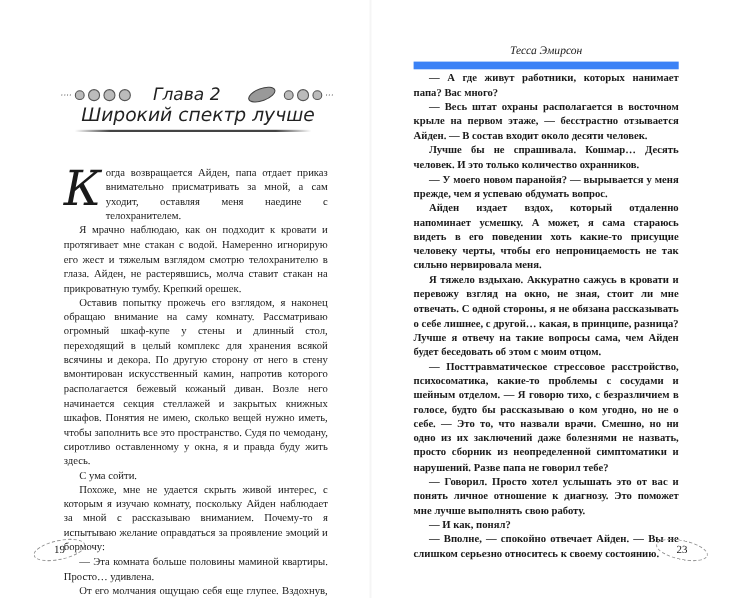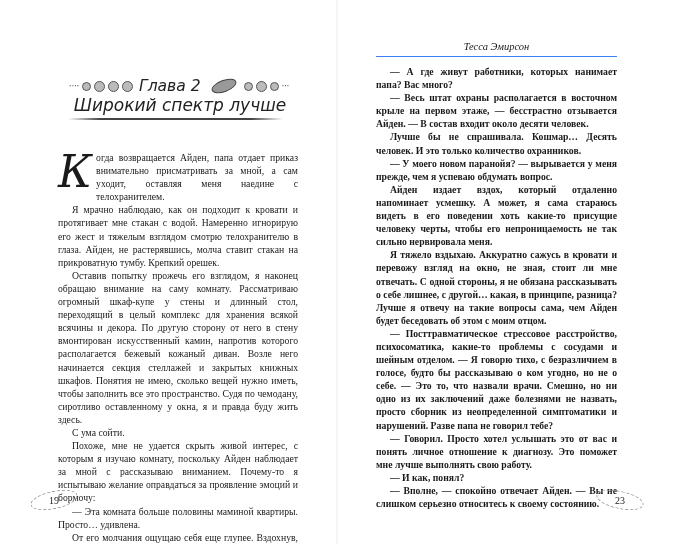--- a/index.html
+++ b/index.html
@@ -6,21 +6,21 @@
   body { width:674px; height:544px; position:relative; overflow:hidden; font-family:"Liberation Serif", serif; color:#1a1a1a; }
   .page { position:absolute; top:0; height:544px; }
   .page-left { left:0; width:337px; }
   .page-right { left:337px; width:337px; }
   .gutter { position:absolute; left:336px; top:0; width:2px; height:544px; background:linear-gradient(90deg,#f2f2f2,#fafafa); }
   .text { position:absolute; font-size:9.7px; line-height:13.1px; text-align:justify; }
   .text p { margin:0; text-indent:14px; }
   .text p.noindent { text-indent:0; }
   .left-text { left:58px; top:151px; width:240px; }
   .right-text { left:39px; top:65px; width:241px;font-weight:bold; }
-  .header-author { position:absolute; left:39px; top:41px; width:241px; text-align:center; font-style:italic; font-size:10.5px; border-bottom:1px solid #3b82f6; padding-bottom:4px; }
+  .header-author { position:absolute; left:39px; top:41px; width:241px; text-align:center; font-style:italic; font-size:10.5px; border-bottom:7px solid #3b82f6; padding-bottom:4px; }
   .chapter-line { position:absolute; left:38px; top:76px; width:282px; height:20px; display:flex; align-items:center; justify-content:center; font-family:"DejaVu Sans", sans-serif; font-style:italic; font-size:15.5px; color:#222; }
   .planets { display:inline-flex; align-items:center; gap:3px; font-size:8px; color:#444; }
   .planet { display:inline-block; width:7px; height:7px; border:1px solid #555; border-radius:50%; background:#bbb; }
   .planet.big { width:9px; height:9px; }
   .saturn { display:inline-block; width:24px; height:10px; border-radius:50%; background:#999; border:1px solid #444; transform:rotate(-20deg); margin:0 4px; }
   .chapter-title { position:absolute; left:40px; top:95px; width:280px; text-align:center; font-family:"DejaVu Sans", sans-serif; font-style:italic; font-size:17px; color:#222; }
   .chapter-rule { position:absolute; left:68px; top:118px; width:215px; height:2px; background:linear-gradient(90deg,transparent,#444 15%,#444 85%,transparent); }
   .dropcap { float:left; font-family:"DejaVu Serif", serif; font-style:italic; font-size:44px; line-height:38px; margin:2px 4px 0 0; }
   .folio { position:absolute; top:489px; width:48px; height:22px; font-size:10px; display:flex; align-items:center; justify-content:center; }
   .folio .ring { position:absolute; inset:2px 0; border:1px dashed #999; border-radius:50%; transform:rotate(-12deg); }
@@ -33,21 +33,21 @@
 
 <div class="page page-left">
   <div class="chapter-line">
     <span class="planets">
       <span>····</span>
       <span class="planet"></span>
       <span class="planet big"></span>
       <span class="planet big"></span>
       <span class="planet big"></span>
     </span>
-    <span style="margin:0 6px">Глава 2</span>
+    <span style="margin:0 20px">Глава 2</span>
     <span class="planets">
       <span class="saturn"></span>
       <span class="planet"></span>
       <span class="planet big"></span>
       <span class="planet"></span>
       <span>···</span>
     </span>
   </div>
   <div class="chapter-title">Широкий спектр лучше</div>
   <div class="chapter-rule"></div>

